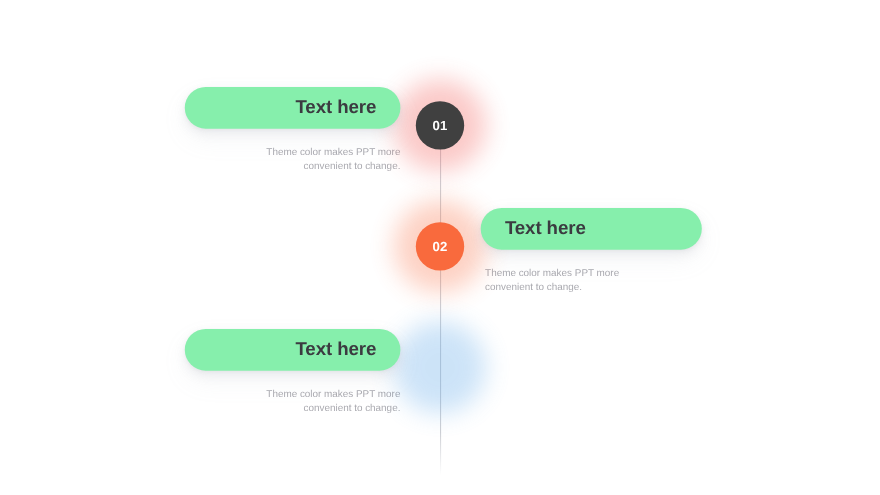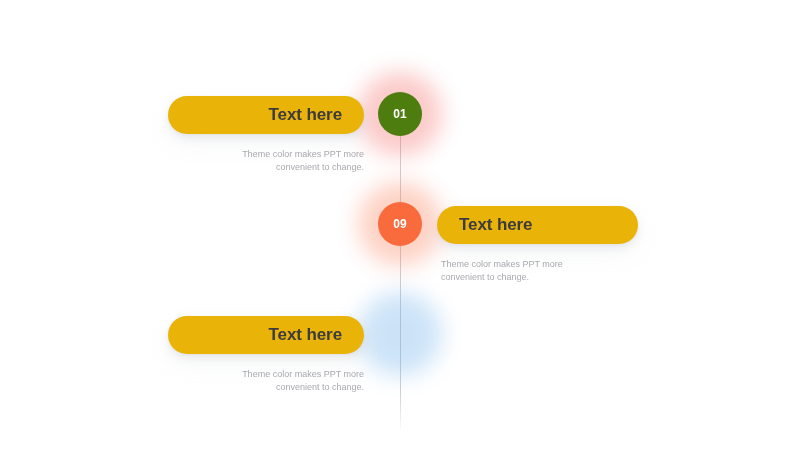--- a/index.html
+++ b/index.html
@@ -74,24 +74,24 @@
     font-weight: bold;
     color: #ffffff;
     letter-spacing: 0.2px;
     line-height: 1;
     user-select: none;
   }
 
   
   .pill {
     position: absolute;
-    top: 18px;
+    top: 1px;
     height: 38px;
     border-radius: 19px;
-    background: #eab308;
+    background: #86efac;
     box-shadow: 0 4px 10px rgba(160,163,175,0.16),
                 0 1px 3px rgba(160,163,175,0.12),
                 0 10px 22px rgba(170,173,185,0.10);
     display: flex;
     align-items: center;
     z-index: 3;
   }
   .pill-left {
     left: 168px;
     width: 196px;
@@ -110,21 +110,21 @@
     font-size: 17px;
     font-weight: bold;
     color: #3b3b40;
     letter-spacing: -0.1px;
     white-space: nowrap;
   }
 
   
   .desc {
     position: absolute;
-    top: 70px;
+    top: 54px;
     font-size: 9px;
     line-height: 13px;
     color: #a9a9af;
     white-space: pre-line;
   }
   .desc-left {
     left: 164px;
     width: 200px;
     text-align: right;
   }
@@ -136,34 +136,34 @@
 </style>
 </head>
 <body>
 
 <div class="slide" style="background: rgb(255, 255, 255);">
 
   <div class="spine" style="background: linear-gradient(rgb(205, 207, 212) 0%, rgb(205, 207, 212) 88%, rgba(255, 255, 255, 0) 100%);"></div>
 
   <div class="step step-1">
     <div class="node-glow" style="background: rgb(242, 80, 75);"></div>
-    <div class="node" style="background: #4d7c0f;">
+    <div class="node" style="background: #404040;">
       <span class="node-num">01</span>
     </div>
     <div class="pill pill-left">
       <span class="pill-title">Text here</span>
     </div>
     <div class="desc desc-left">Theme  color makes PPT more
 convenient to change.</div>
   </div>
 
   <div class="step step-2">
     <div class="node-glow" style="background: rgb(249, 106, 61);"></div>
     <div class="node" style="background: rgb(249, 106, 61);">
-      <span class="node-num">09</span>
+      <span class="node-num">02</span>
     </div>
     <div class="pill pill-right">
       <span class="pill-title">Text here</span>
     </div>
     <div class="desc desc-right">Theme  color makes PPT more
 convenient to change.</div>
   </div>
 
   <div class="step step-3">
     <div class="node-glow" style="background: rgb(90, 165, 232);"></div>

